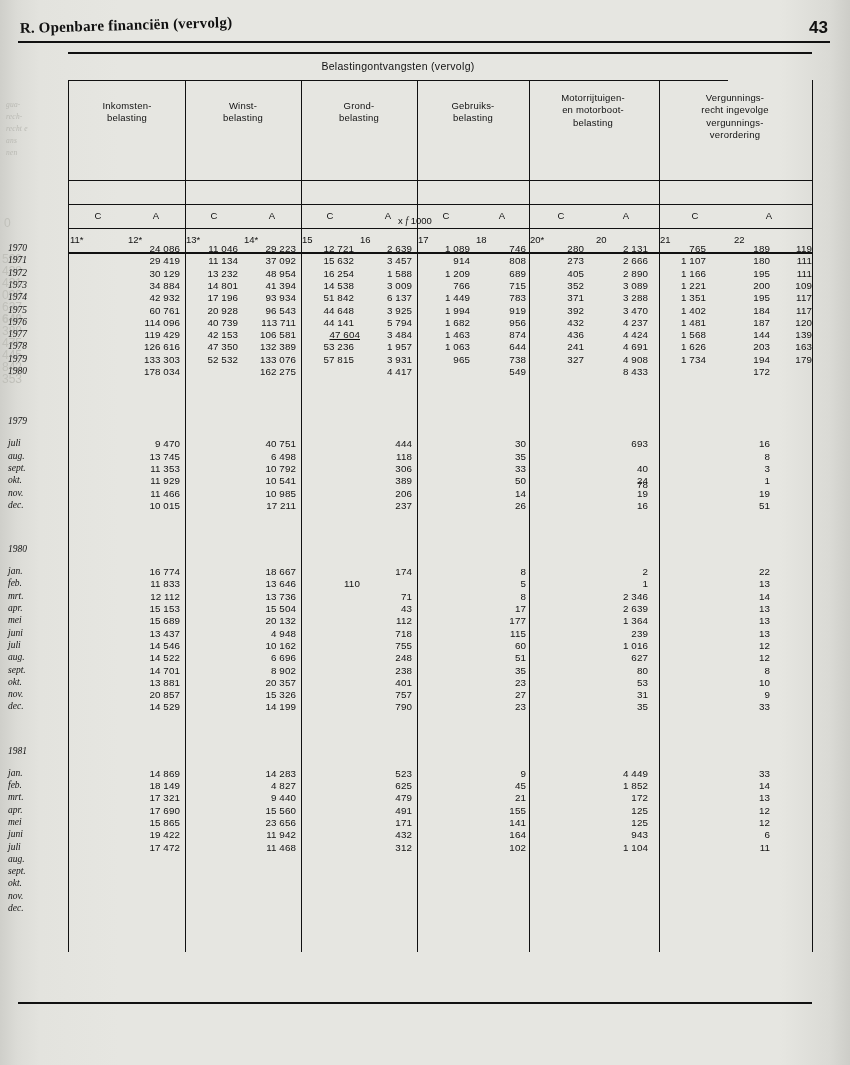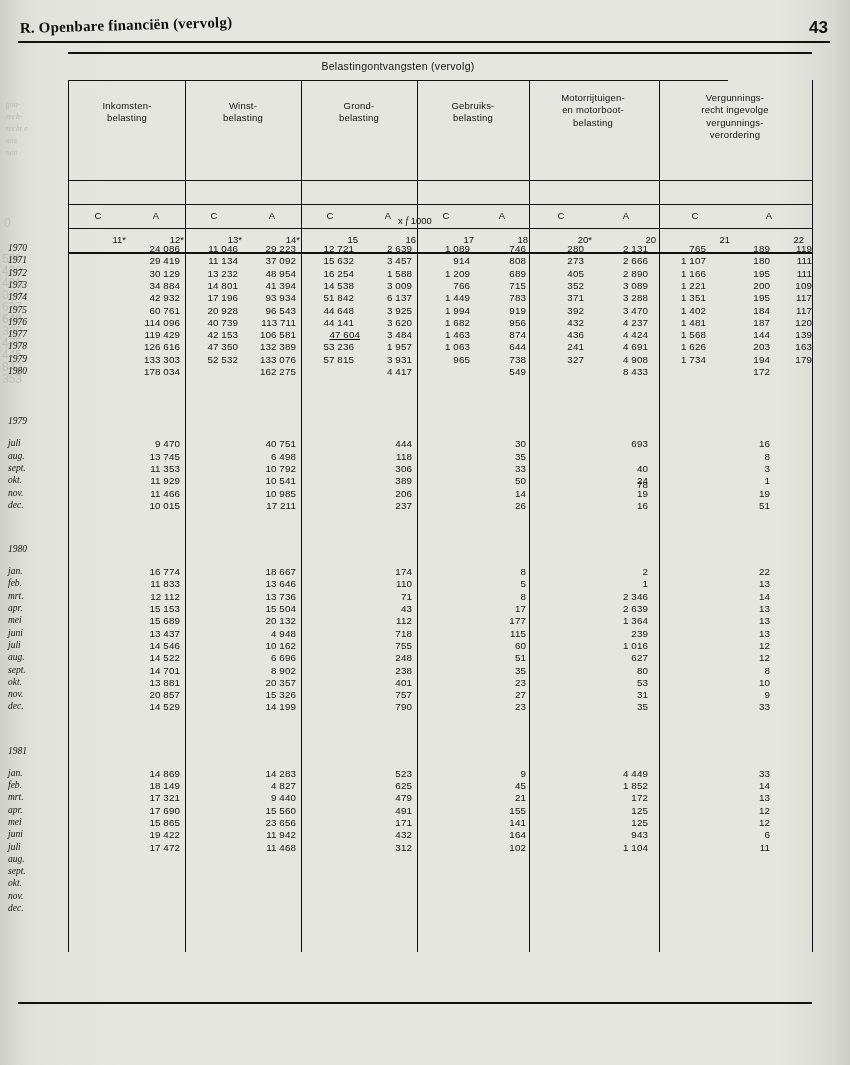--- a/index.html
+++ b/index.html
@@ -38,21 +38,21 @@
     position:absolute;left:0;top:8px;width:660px;text-align:center;
     font-size:10.5px;letter-spacing:.3px;
   }
   .rule{position:absolute;background:#111;}
   .colhead{
     position:absolute;text-align:center;font-size:9.5px;line-height:12.4px;letter-spacing:.2px;
   }
   .unit{position:absolute;left:330px;top:163px;font-size:9.5px;}
   .unit i{font-family:"Liberation Serif",serif;font-style:italic;}
   .ca{position:absolute;text-align:center;font-size:9.5px;}
-  .num{position:absolute;text-align:right;font-size:9.5px;}
+  .num{position:absolute;text-align:left;font-size:9.5px;}
 
   
   .data{position:absolute;left:68px;top:243px;width:744px;font-size:9.8px;}
   .rowlabel{
     position:absolute;left:-60px;width:52px;text-align:left;
     font-family:"Liberation Serif",serif;font-style:italic;font-size:9.5px;
   }
   .cell{position:absolute;text-align:right;white-space:nowrap;font-size:9.8px;letter-spacing:.1px;}
 
   .vline{position:absolute;background:#111;width:1px;}
@@ -244,21 +244,21 @@
       <div class="cell" style="top: 61.5px; left: 396px; width: 120px;">392</div>
       <div class="cell" style="top: 61.5px; left: 460px; width: 120px;">3 470</div>
       <div class="cell" style="top: 61.5px; left: 518px; width: 120px;">1 402</div>
       <div class="cell" style="top: 61.5px; left: 582px; width: 120px;">184</div>
       <div class="cell" style="top: 61.5px; left: 624px; width: 120px;">117</div>
       <div class="rowlabel" style="top: 73.8px;">1976</div>
       <div class="cell" style="top: 73.8px; left: -8px; width: 120px;">114 096</div>
       <div class="cell" style="top: 73.8px; left: 50px; width: 120px;">40 739</div>
       <div class="cell" style="top: 73.8px; left: 108px; width: 120px;">113 711</div>
       <div class="cell" style="top: 73.8px; left: 166px; width: 120px;">44 141</div>
-      <div class="cell" style="top: 73.8px; left: 224px; width: 120px;">3 620</div>
+      <div class="cell" style="top: 73.8px; left: 224px; width: 120px;">5 794</div>
       <div class="cell" style="top: 73.8px; left: 282px; width: 120px;">1 682</div>
       <div class="cell" style="top: 73.8px; left: 338px; width: 120px;">956</div>
       <div class="cell" style="top: 73.8px; left: 396px; width: 120px;">432</div>
       <div class="cell" style="top: 73.8px; left: 460px; width: 120px;">4 237</div>
       <div class="cell" style="top: 73.8px; left: 518px; width: 120px;">1 481</div>
       <div class="cell" style="top: 73.8px; left: 582px; width: 120px;">187</div>
       <div class="cell" style="top: 73.8px; left: 624px; width: 120px;">120</div>
       <div class="rowlabel" style="top: 86.1px;">1977</div>
       <div class="cell" style="top: 86.1px; left: -8px; width: 120px;">119 429</div>
       <div class="cell" style="top: 86.1px; left: 50px; width: 120px;">42 153</div>
@@ -352,21 +352,21 @@
       <div class="rowlabel" style="top: 323.1px;">jan.</div>
       <div class="cell" style="top: 323.1px; left: -8px; width: 120px;">16 774</div>
       <div class="cell" style="top: 323.1px; left: 108px; width: 120px;">18 667</div>
       <div class="cell" style="top: 323.1px; left: 224px; width: 120px;">174</div>
       <div class="cell" style="top: 323.1px; left: 338px; width: 120px;">8</div>
       <div class="cell" style="top: 323.1px; left: 460px; width: 120px;">2</div>
       <div class="cell" style="top: 323.1px; left: 582px; width: 120px;">22</div>
       <div class="rowlabel" style="top: 335.4px;">feb.</div>
       <div class="cell" style="top: 335.4px; left: -8px; width: 120px;">11 833</div>
       <div class="cell" style="top: 335.4px; left: 108px; width: 120px;">13 646</div>
-      <div class="cell" style="top: 335.4px; left: 224px; width: 120px;">110</div>
+      <div class="cell" style="top: 335.4px; left: 224px; width: 120px; text-align: center;">110</div>
       <div class="cell" style="top: 335.4px; left: 338px; width: 120px;">5</div>
       <div class="cell" style="top: 335.4px; left: 460px; width: 120px;">1</div>
       <div class="cell" style="top: 335.4px; left: 582px; width: 120px;">13</div>
       <div class="rowlabel" style="top: 347.7px;">mrt.</div>
       <div class="cell" style="top: 347.7px; left: -8px; width: 120px;">12 112</div>
       <div class="cell" style="top: 347.7px; left: 108px; width: 120px;">13 736</div>
       <div class="cell" style="top: 347.7px; left: 224px; width: 120px;">71</div>
       <div class="cell" style="top: 347.7px; left: 338px; width: 120px;">8</div>
       <div class="cell" style="top: 347.7px; left: 460px; width: 120px;">2 346</div>
       <div class="cell" style="top: 347.7px; left: 582px; width: 120px;">14</div>

